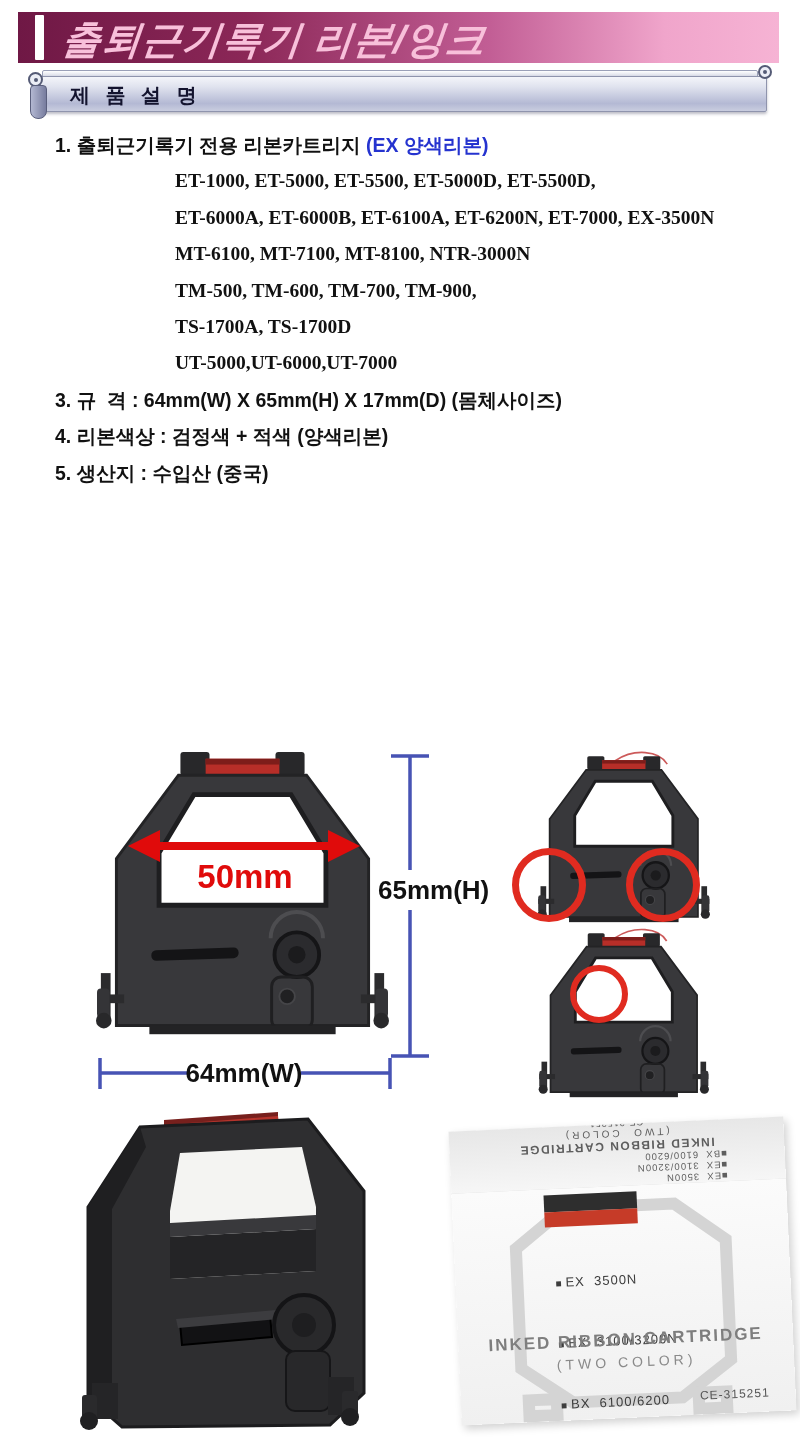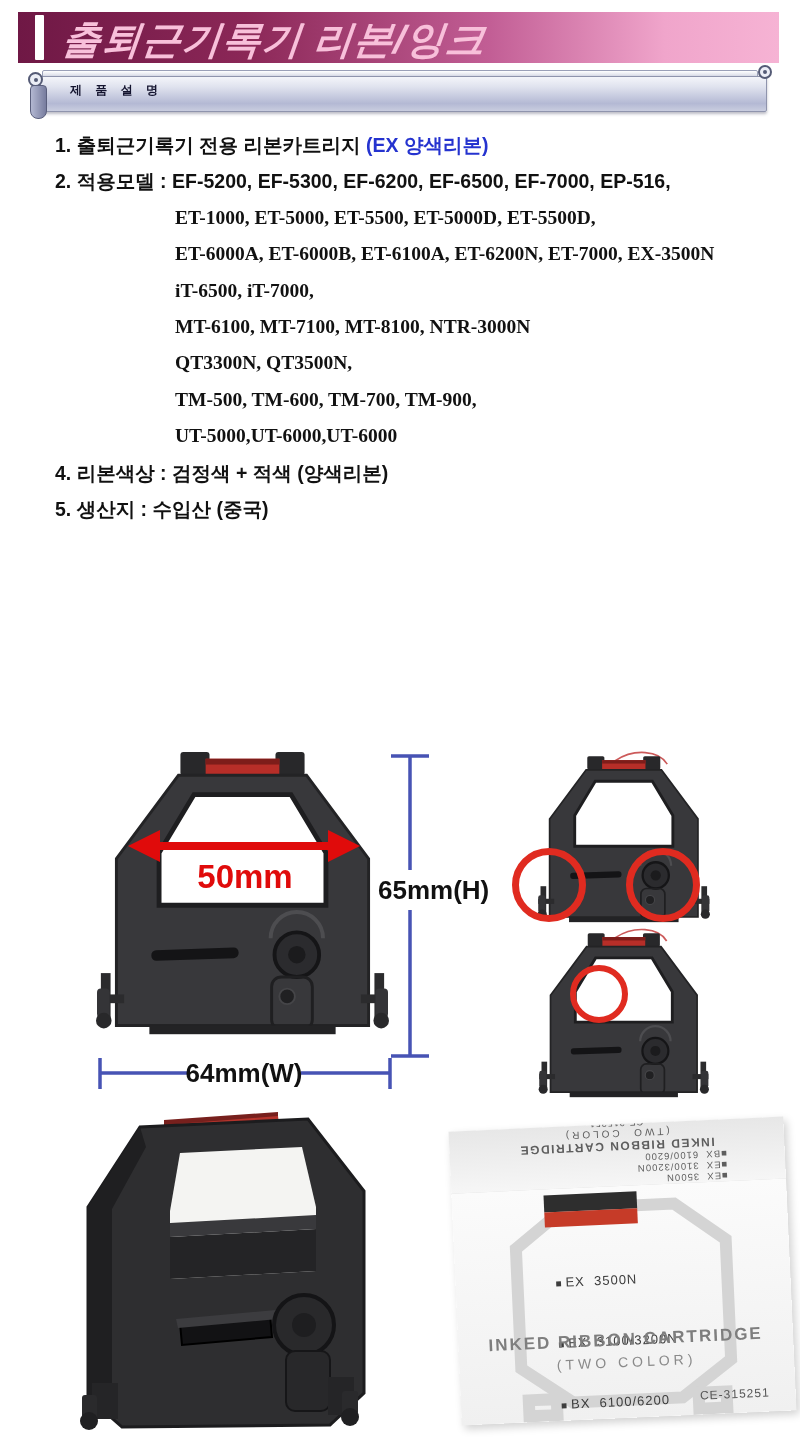--- a/index.html
+++ b/index.html
@@ -21,21 +21,21 @@
     background:linear-gradient(180deg,#f4f5fa 0%,#dfe2ee 30%,#b4b9d4 78%,#c9cddf 100%);
     border:1px solid #8f94ad;border-radius:2px;box-shadow:0 2px 3px rgba(60,60,90,.35);}
   .scroll .curl-l{position:absolute;left:0;top:2px;width:15px;height:15px;border:2px solid #555b76;
     border-radius:50%;background:#eceef6;box-sizing:border-box;}
   .scroll .curl-l:after{content:"";position:absolute;left:4px;top:4px;width:4px;height:4px;border-radius:50%;background:#555b76;}
   .scroll .curl-r{position:absolute;right:0;top:-5px;width:14px;height:14px;border:2px solid #555b76;
     border-radius:50%;background:#eceef6;box-sizing:border-box;}
   .scroll .curl-r:after{content:"";position:absolute;left:3px;top:3px;width:4px;height:4px;border-radius:50%;background:#555b76;}
   .scroll .tube{position:absolute;left:2px;top:15px;width:15px;height:32px;
     background:linear-gradient(90deg,#b3b8d2,#777c9e);border:1px solid #5a5f7d;border-radius:4px 4px 8px 8px;}
-  .scroll .slabel{position:absolute;left:42px;top:12px;font-size:12px;font-weight:bold;
+  .scroll .slabel{position:absolute;left:42px;top:12px;font-size:20px;font-weight:bold;
     letter-spacing:5px;color:#13132e;white-space:nowrap;}
 
   
   .desc{position:absolute;left:55px;top:127px;width:715px;font-size:19.5px;font-weight:bold;
         color:#111111;line-height:36.4px;}
   .dl-row{white-space:pre;}
   .indent{padding-left:120px;font-family:Liberation Serif, serif;}
   .hl{color:#2533cf;text-align:center;}
 
   
@@ -85,28 +85,27 @@
     <div class="ridge"></div>
     <div class="bar"></div>
     <div class="curl-l"></div>
     <div class="curl-r"></div>
     <div class="tube"></div>
     <div class="slabel">제 품 설 명</div>
   </div>
 
   <div class="desc">
     <div class="dl-row"><span>1.</span> <span class="dl-text">출퇴근기록기 전용 리본카트리지 </span><span class="hl">(EX 양색리본)</span></div>
-    <div class="dl-row"><span>2.</span> <span>적용모델 : </span><span>EF-5200, EF-5300, EF-6200, EF-6500, EF-7000, EP-516,</span></div>
     <div class="dl-row indent">ET-1000, ET-5000, ET-5500, ET-5000D, ET-5500D,</div>
     <div class="dl-row indent">ET-6000A, ET-6000B, ET-6100A, ET-6200N, ET-7000, EX-3500N</div>
-    <div class="dl-row indent">iT-6500, iT-7000,</div>
     <div class="dl-row indent">MT-6100, MT-7100, MT-8100, NTR-3000N</div>
-    <div class="dl-row indent">QT3300N, QT3500N,</div>
     <div class="dl-row indent">TM-500, TM-600, TM-700, TM-900,</div>
-    <div class="dl-row indent">UT-5000,UT-6000,UT-6000</div>
+    <div class="dl-row indent">TS-1700A, TS-1700D</div>
+    <div class="dl-row indent">UT-5000,UT-6000,UT-7000</div>
+    <div class="dl-row"><span>3.</span> <span>규  격 : 64mm(W) X 65mm(H) X 17mm(D) (몸체사이즈)</span></div>
     <div class="dl-row"><span>4.</span> <span>리본색상 : 검정색 + 적색 (양색리본)</span></div>
     <div class="dl-row"><span>5.</span> <span>생산지 : 수입산 (중국)</span></div>
   </div>
 
 
   <div class="imgsec">
 
     <svg width="0" height="0" style="position:absolute" aria-hidden="true">
       <defs>
         <g id="cart-front">

